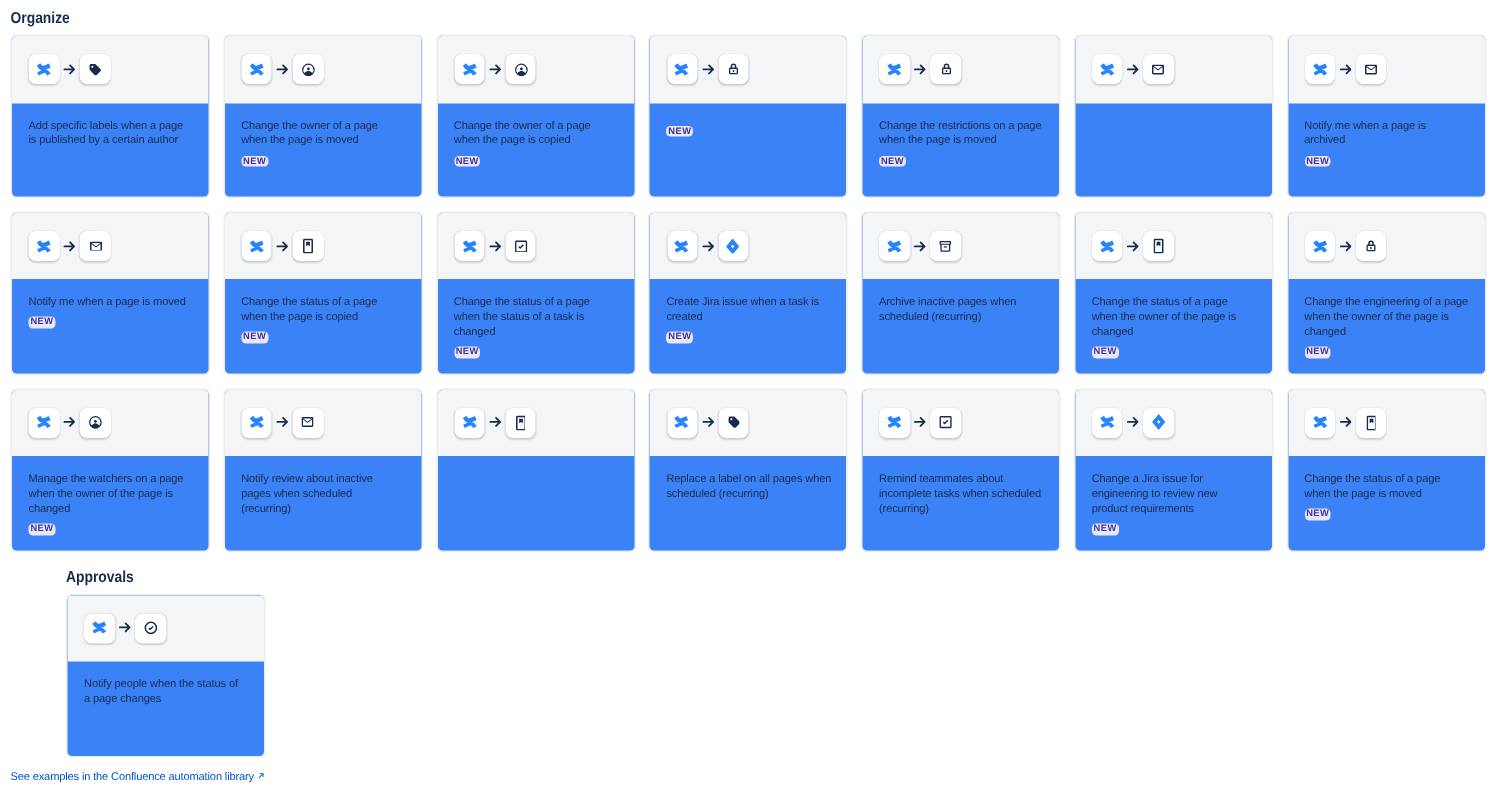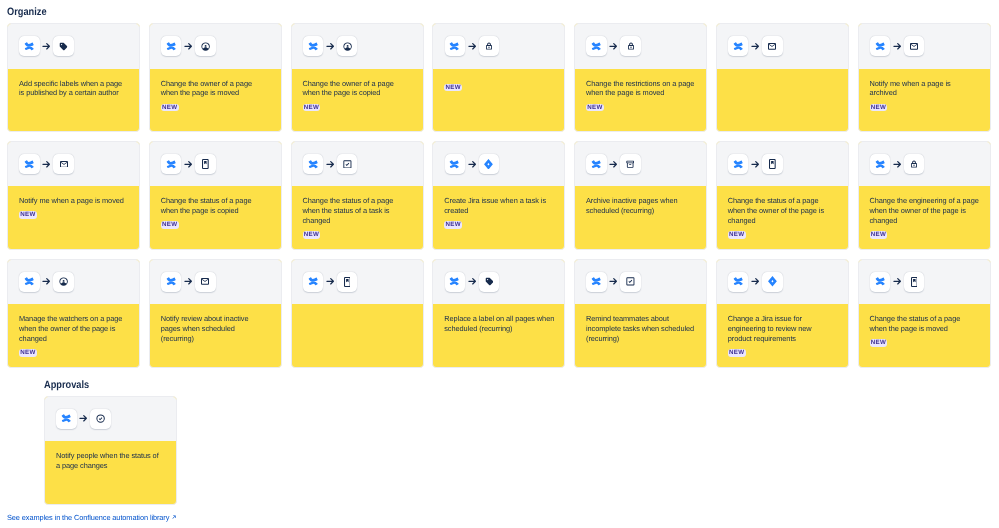--- a/index.html
+++ b/index.html
@@ -14,21 +14,21 @@
   }
   .page{position:relative;width:999px;height:412px;padding:6px 0 0 0;box-sizing:border-box;}
   .section{padding:0 0 0 7px;width:983.5px;box-sizing:content-box;}
     .section-title{
     margin:0 0 5px 0;padding:0;font-size:10.6px;line-height:12px;font-weight:700;color:#172B4D;letter-spacing:0;transform:scaleX(0.872);transform-origin:0 50%;width:1128px;
   }
   .grid{display:grid;grid-template-columns:repeat(7,1fr);gap:8.75px;}
   .section + .section{margin-top:11px;padding-left:44px;}
   .footer{padding:6px 7px 0 7px;line-height:9px;}
   .card{
-    border:1px solid #EBECF0;border-radius:4px;background:#fde047;
+    border:1px solid #EBECF0;border-radius:4px;background:#3b82f6;
     overflow:hidden;height:109px;display:flex;flex-direction:column;box-sizing:border-box;
   }
   .card-head{height:44.5px;background:#F4F5F7;display:flex;align-items:center;padding-left:11.4px;gap:3.6px;box-sizing:border-box;flex:none;}
   .icon-tile{width:20.3px;height:20.3px;border-radius:5px;background:#fff;display:flex;align-items:center;justify-content:center;flex:none;box-shadow:0 0.7px 1.2px rgba(9,30,66,0.16), 0 0 1px rgba(9,30,66,0.12);}
   .arrow{width:8.6px;height:8.6px;margin:0 -1.0px;display:flex;align-items:center;justify-content:center;flex:none;}
   .card-body{padding:10px 11px 0 11px;line-height:0;}
   .card-text{font-size:7.4px;line-height:9.9px;letter-spacing:-0.08px;color:#172B4D;margin:0;}
   .tline{display:block;white-space:nowrap;}
   .badge{display:inline-block;margin-top:5.3px;background:#EAE6FF;color:#403294;font-size:6.2px;font-weight:700;letter-spacing:.05em;padding:0 1.3px;border-radius:3px;line-height:7.7px;height:7.7px;box-sizing:border-box;}
   .footer-link{color:#0052CC;font-size:7.4px;letter-spacing:-0.1px;text-decoration:none;display:inline-flex;align-items:center;gap:2.4px;}

